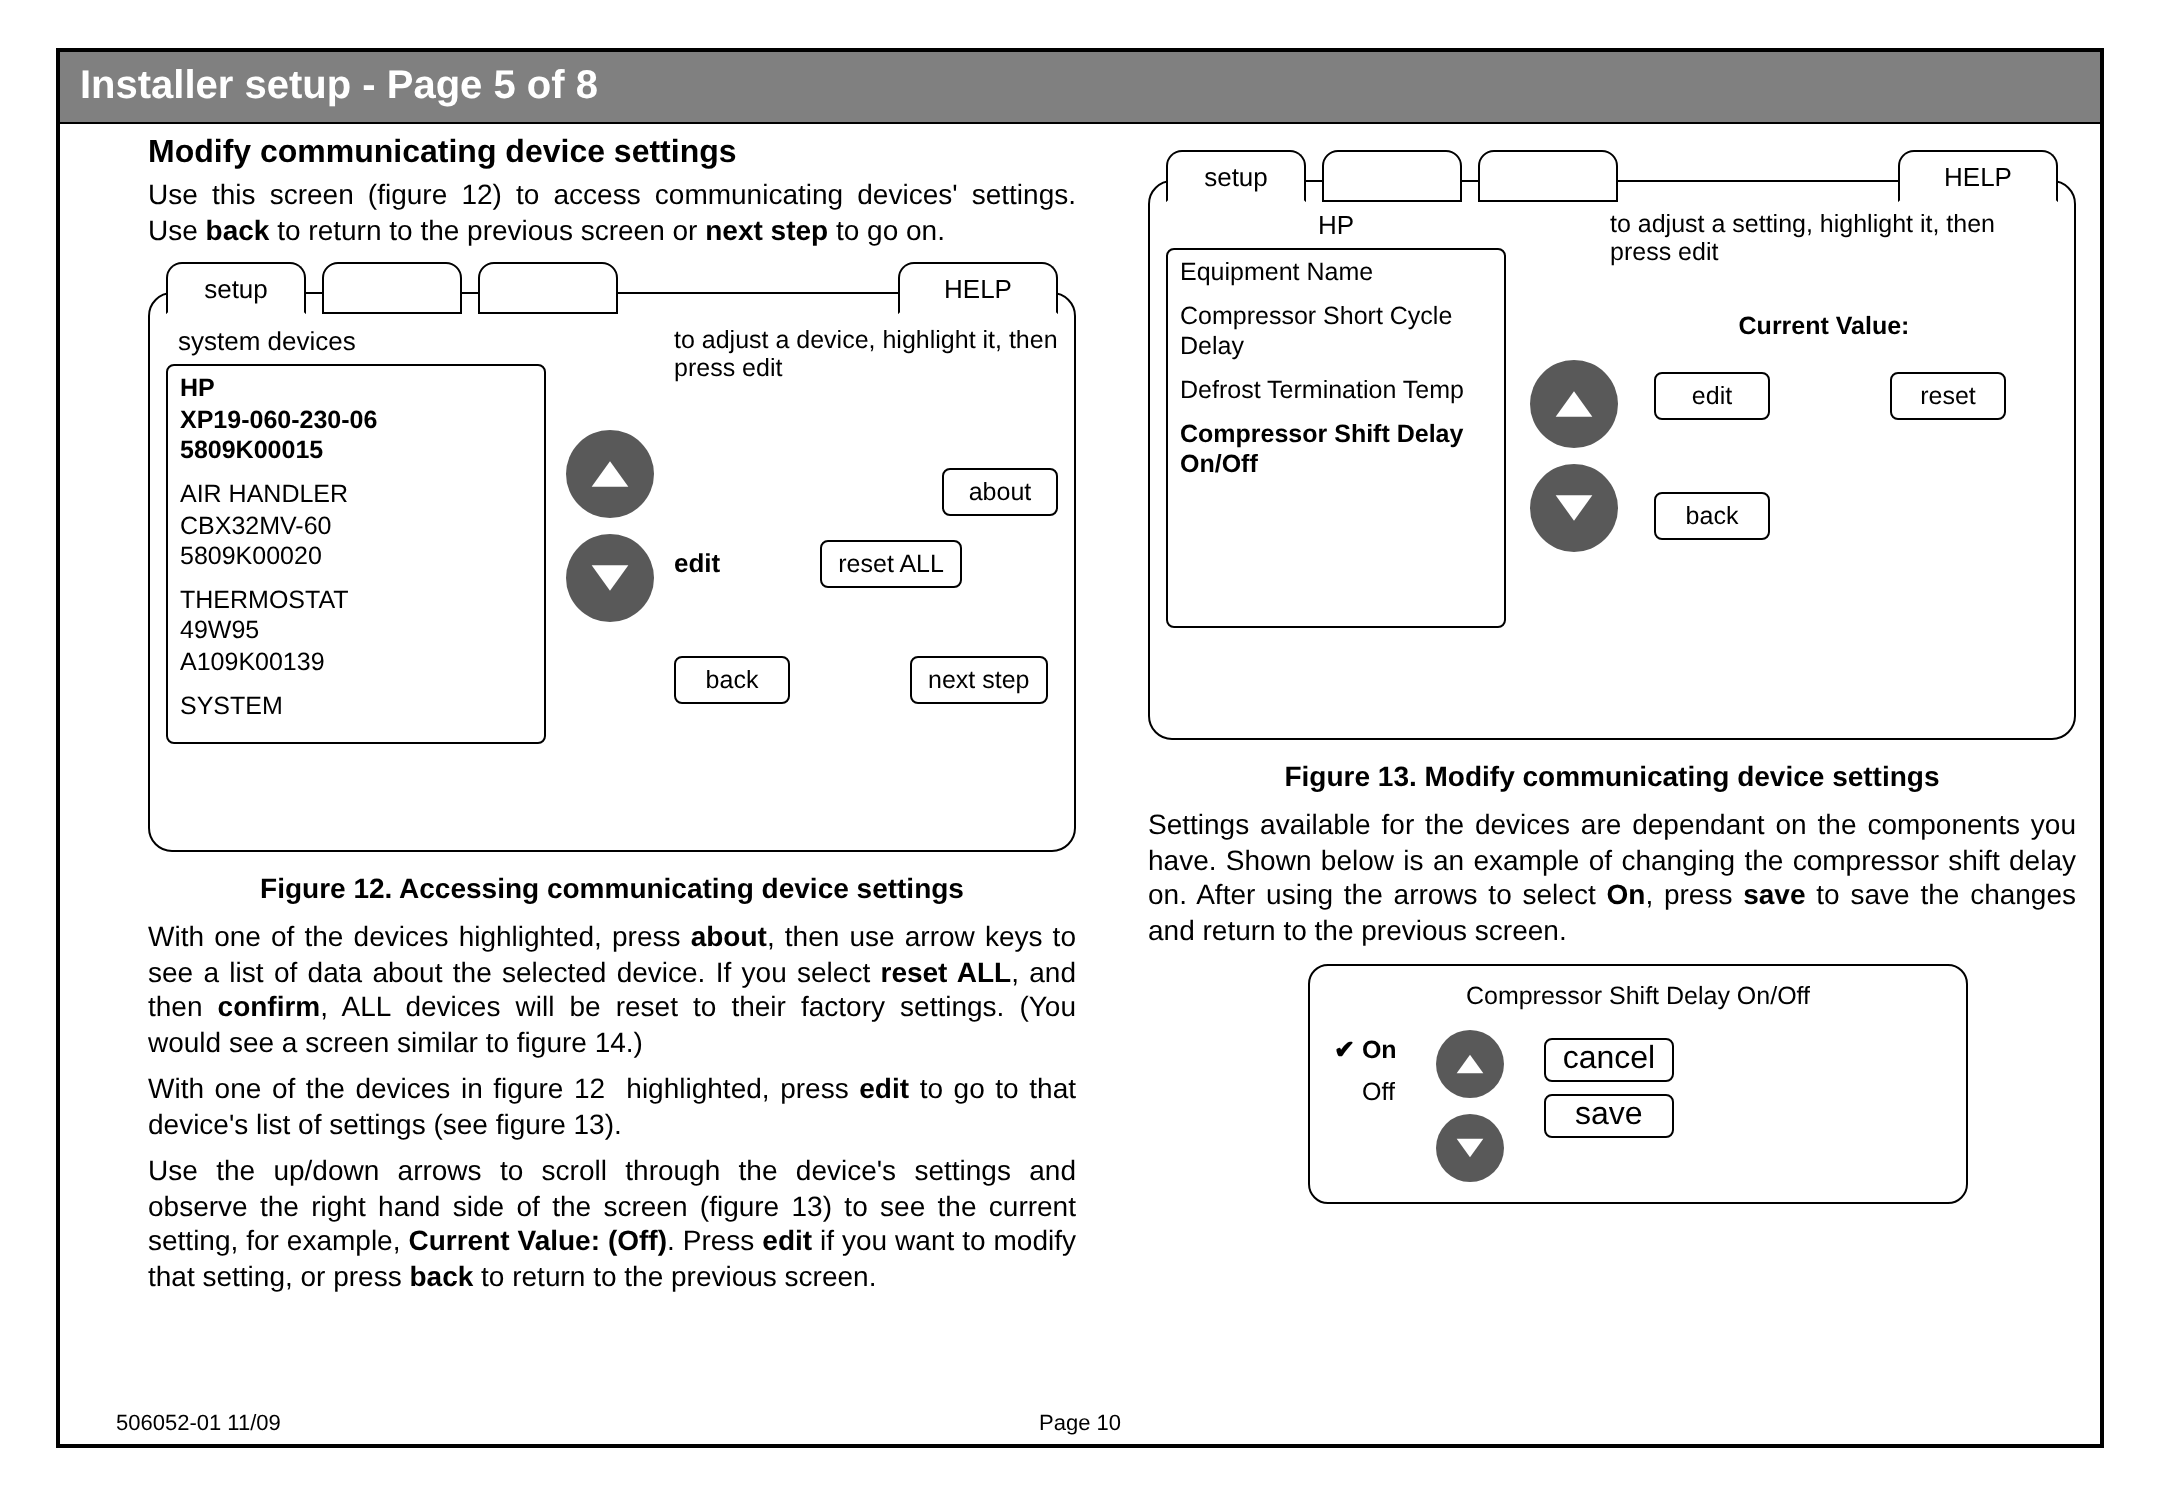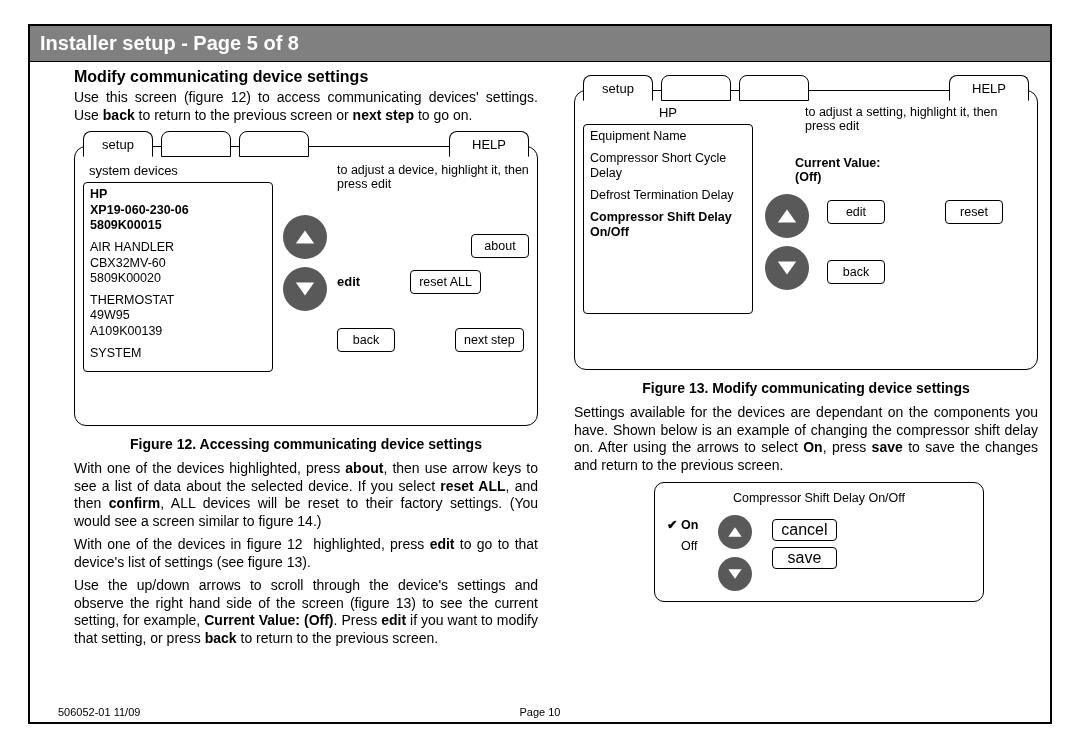--- a/index.html
+++ b/index.html
@@ -58,21 +58,21 @@
     height: 24px; display: flex; align-items: center; justify-content: center;
     font-size: 12.5px; padding: 0 8px; background: #fff;
   }
   .fig12-layout { display: flex; gap: 10px; align-items: flex-start; height: 230px; position: relative; }
   .fig12-col1 { flex: 0 0 auto; }
   .fig12-col2 { flex: 0 0 auto; display: flex; flex-direction: column; align-items: center; justify-content: center; padding-top: 50px; }
   .fig12-col3 { flex: 1; display: flex; flex-direction: column; gap: 6px; padding-top: 2px; }
   .fig13-rows { display: flex; gap: 12px; height: 230px; }
   .fig13-left { flex: 0 0 auto; }
   .fig13-right { flex: 1; position: relative; }
-  .value-label { font-size: 12.5px; text-align: left; font-weight: bold; }
+  .value-label { font-size: 12.5px; text-align: center; font-weight: bold; }
   .fig13-controls { display: flex; align-items: center; gap: 18px; margin-top: 6px; }
   .fig13-arrows { display:flex; flex-direction:column; align-items:center; }
 
   
   .small-panel {
     border: 1.5px solid #000; border-radius: 10px; margin: 8px 0 4px 80px;
     width: 330px; height: 120px; padding: 8px 12px; position: relative;
   }
   .small-panel .sp-title { text-align: center; font-size: 12.5px; margin-bottom: 6px; }
   .sp-row { display: flex; align-items: flex-start; gap: 20px; }
@@ -189,31 +189,30 @@
             <div class="tab blank"></div>
             <div class="tab help">HELP</div>
           </div>
 
           <div class="fig13-rows">
             <div class="fig13-left">
               <div class="section-hp-label">HP</div>
               <div class="listbox" style="height:190px; width:170px;">
                 <div class="grp">Equipment Name</div>
                 <div class="grp">Compressor Short Cycle Delay</div>
-                <div class="grp">Defrost Termination Delay</div>
+                <div class="grp">Defrost Termination Temp</div>
                 <div class="grp sel">Compressor Shift Delay On/Off</div>
               </div>
             </div>
 
             <div class="fig13-right">
               <div class="hint" style="margin-left:40px;">to adjust a setting, highlight it, then press edit</div>
               <div style="height:22px;"></div>
               <div style="text-align:center; margin-left:30px;">
                 <div class="value-label">Current Value:</div>
-                <div class="value-label">(Off)</div>
               </div>
               <div class="fig13-controls">
                 <div class="fig13-arrows">
                   <button class="arrow-btn">
                     <svg viewBox="0 0 24 24">
                           <path d="M12 5 L22 19 L2 19 Z"></path>
                         </svg>
                   </button>
                   <button class="arrow-btn">
                     <svg viewBox="0 0 24 24">

